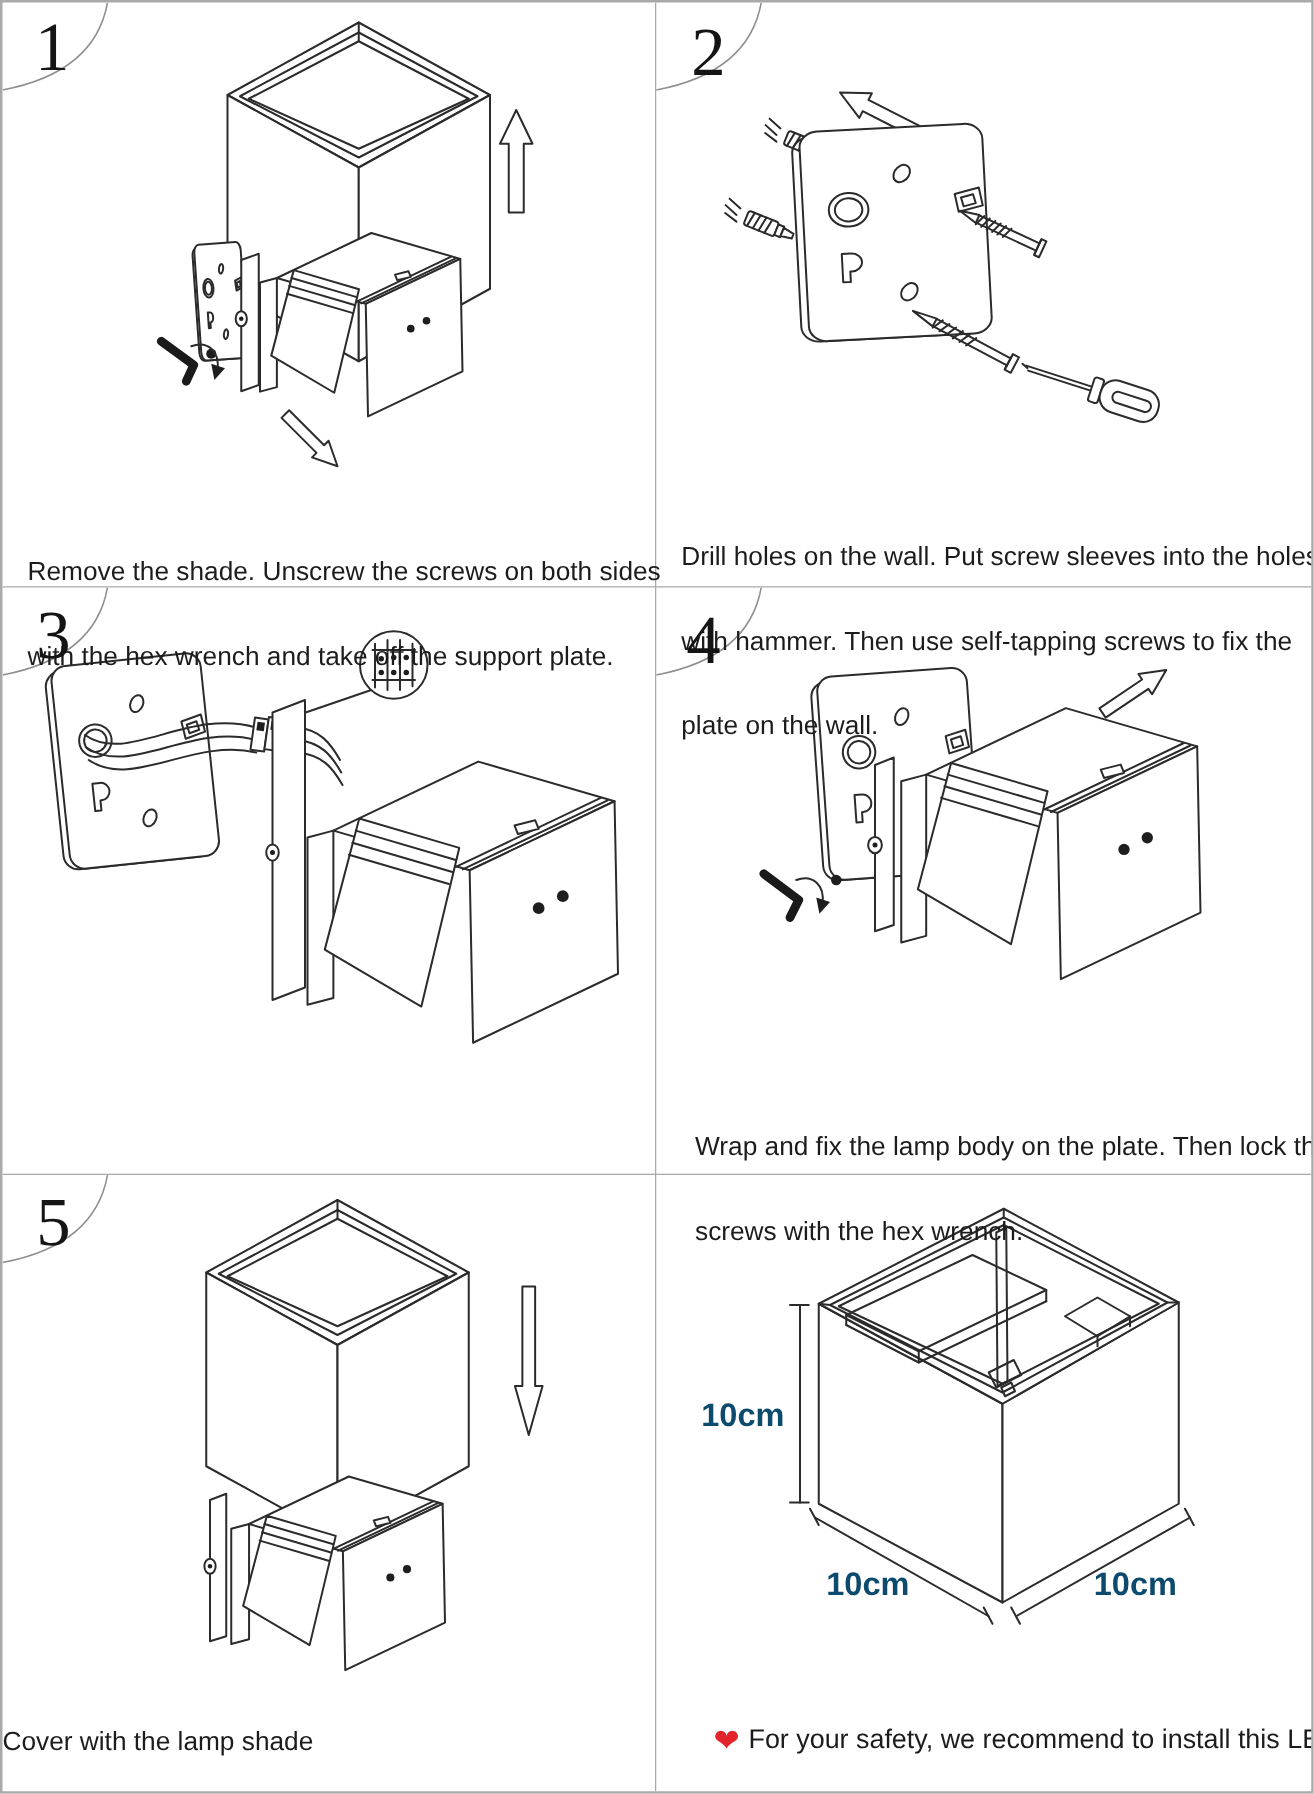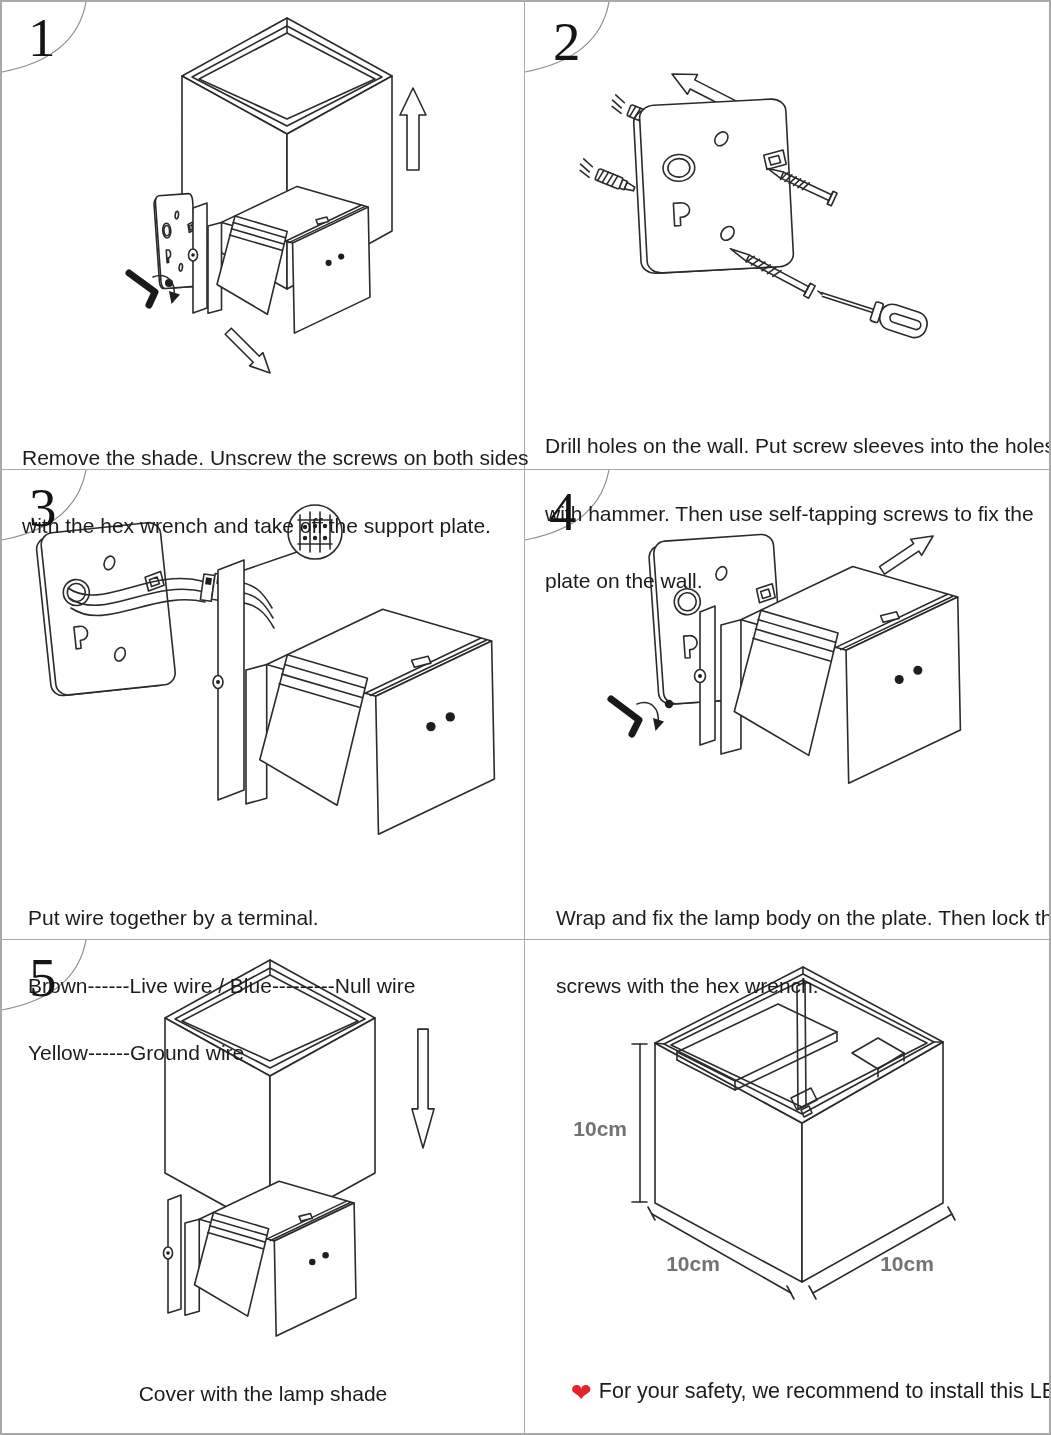--- a/index.html
+++ b/index.html
@@ -14,22 +14,22 @@
   .p3{left:0;top:468px;width:523px;height:470px;border-right:1px solid #a9a9a9;border-bottom:1px solid #a9a9a9;}
   .p4{left:523px;top:468px;width:524px;height:470px;border-bottom:1px solid #a9a9a9;}
   .p5{left:0;top:938px;width:523px;height:493px;border-right:1px solid #a9a9a9;}
   .p6{left:523px;top:938px;width:524px;height:493px;}
   .art{position:absolute;left:0;top:0;}
   .stepnum{
     position:absolute;font-family:"Liberation Serif",serif;font-size:55px;line-height:1;
     color:#141414;z-index:3;
   }
   .cap{position:absolute;font-size:21px;line-height:22.5px;white-space:pre;z-index:3;}
-  .cap.center{text-align:center;white-space:normal;}
-  .dim{position:absolute;font-size:21px;font-weight:bold;color:#737373;z-index:3;}
+  .cap.center{white-space:normal;}
+  .dim{position:absolute;font-size:26px;font-weight:bold;color:#0c4a6e;z-index:3;}
   .safety-line{position:absolute;font-size:21.5px;line-height:26px;white-space:pre;z-index:3;}
   .heart{font-size:25px;vertical-align:-3px;margin-right:7px;line-height:1;}
 
   .ln{fill:none;stroke:#2b2b2b;stroke-width:1.6;stroke-linecap:round;stroke-linejoin:round;vector-effect:non-scaling-stroke;}
   .fw{fill:#ffffff;stroke:#2b2b2b;stroke-width:1.6;stroke-linecap:round;stroke-linejoin:round;vector-effect:non-scaling-stroke;}
   .fb{fill:#1e1e1e;stroke:none;}
   .wr{fill:none;stroke:#1a1a1a;stroke-width:7;stroke-linecap:round;stroke-linejoin:round;}
   .curl{fill:none;stroke:#8f8f8f;stroke-width:1.2;vector-effect:non-scaling-stroke;}
 </style>
 </head>
@@ -224,25 +224,20 @@
       <g>
         <polygon class="fw" points="216,100 242,90 242,320 216,330"></polygon>
         <ellipse class="fw" cx="216" cy="212" rx="5" ry="6.5"></ellipse>
         <circle class="fb" cx="216" cy="212" r="2"></circle>
       </g>
       <g>
         <use href="#lampbox" transform="translate(244,200) scale(1.38)"></use>
       </g>
     </svg>
     <div class="stepnum" style="left:27px;top:10px">3</div>
-    <div class="cap" style="left:26px;top:392px">
-      <div>Put wire together by a terminal.</div>
-      <div>Brown------Live wire / Blue---------Null wire</div>
-      <div>Yellow------Ground wire</div>
-    </div>
   </section>
 
   <section class="panel p4">
     <svg class="art" width="524" height="470" viewBox="0 0 524 470">
       <path class="curl" d="M84,0 Q74,56 0,70"></path>
       <g>
         <use href="#mountplate" transform="translate(128,72) rotate(-4)"></use>
       </g>
       <g>
         <polygon class="fw" points="175,142 190,136 190,270 175,275"></polygon>

